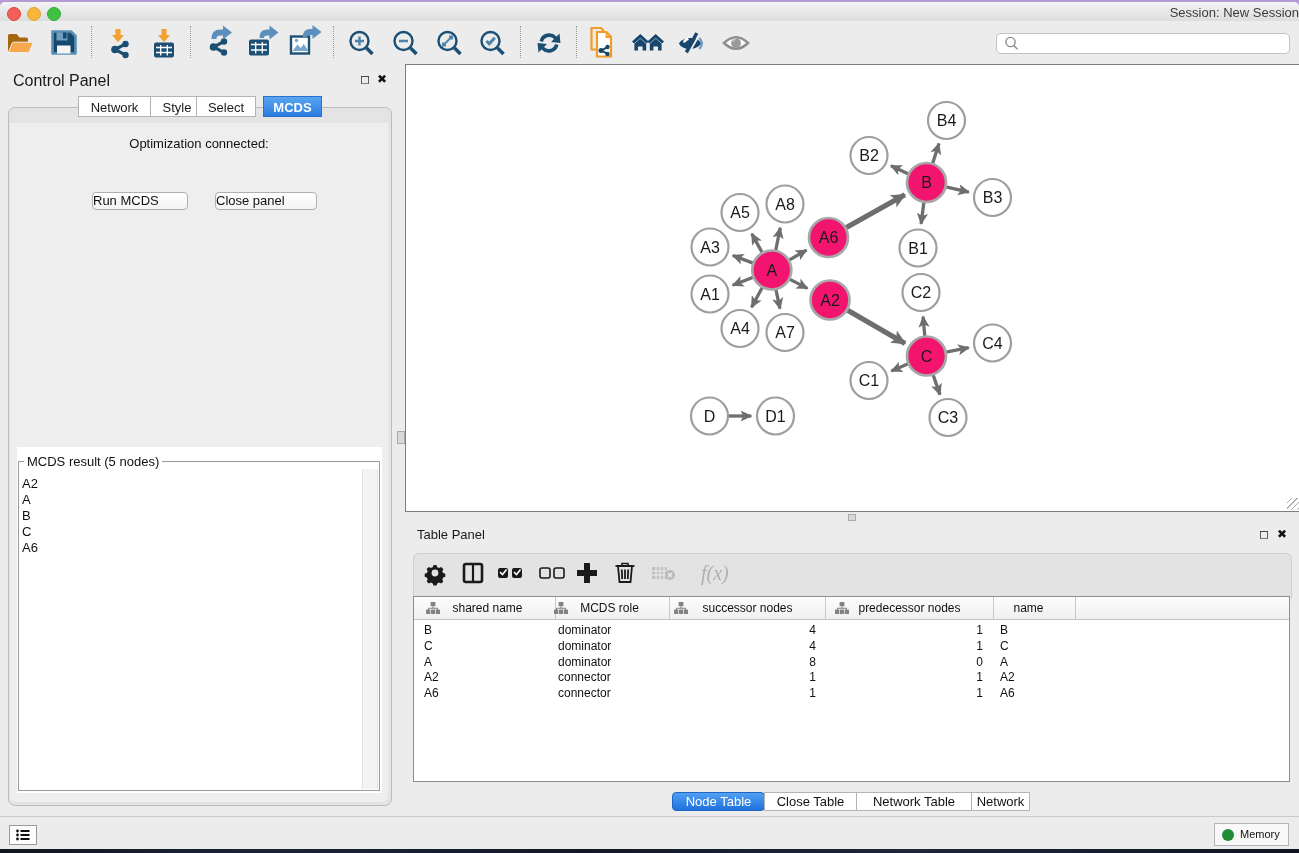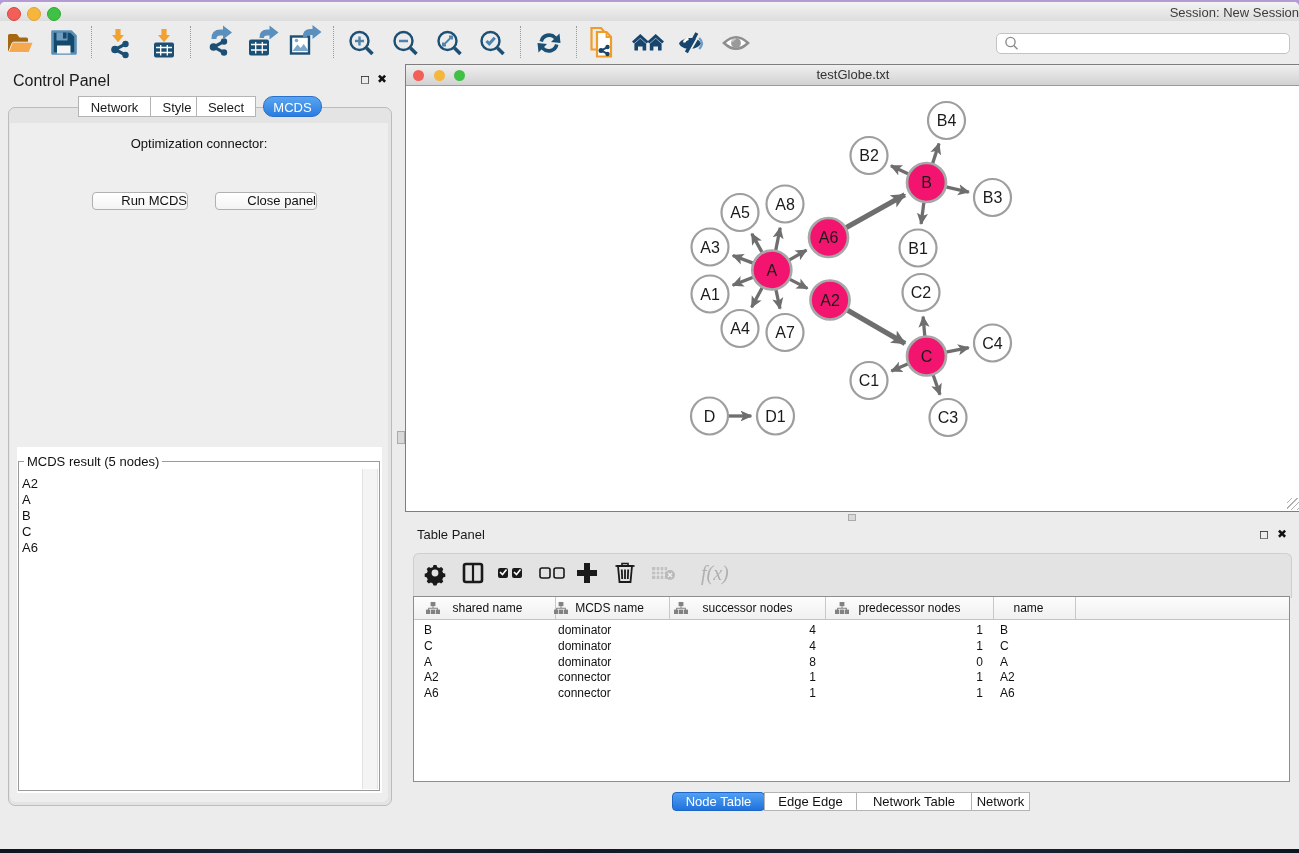--- a/index.html
+++ b/index.html
@@ -26,29 +26,29 @@
   border:1px solid #c3c3c3;border-radius:5px;}
 
 #cp-head{position:absolute;left:13px;top:70px;font-size:16px;color:#1a1a1a}
 .winbtn{position:absolute;font-size:12px;color:#111}
 #cp-outer{position:absolute;left:8px;top:105px;width:382px;height:697px;
   background:#e4e4e4;border:1px solid #bcbcbc;border-radius:7px;}
 #cp-inner{position:absolute;left:10px;top:121px;width:378px;height:679px;background:#eeeeee;border-radius:0 0 6px 6px}
 #cp-tabs{position:absolute;left:78px;top:94px;height:20px;}
 .tab{position:absolute;top:0;height:19px;background:#fff;border:1px solid #b4b4b4;
   font-size:13px;text-align:center;color:#1a1a1a;line-height:22px}
-.tabsel{background:linear-gradient(180deg,#5aa5f0,#2a7de1);color:#fff;border:1px solid #2a70cc;border-radius:10px;}
+.tabsel{background:linear-gradient(180deg,#5aa5f0,#2a7de1);color:#fff;border:1px solid #2a70cc;border-radius:0;font-weight:bold;}
 #opt-label{position:absolute;left:0;top:134px;width:398px;text-align:center;font-size:13px;color:#111}
 #combo{position:absolute;left:43px;top:157px;width:311px;height:17px;background:#fff;
   border:1px solid #aeaeae;border-radius:4px;font-size:13px;color:#111;line-height:17px;}
 #combo .txt{position:absolute;left:12px;top:0}
 #combo .step{position:absolute;right:-1px;top:-1px;width:19px;height:19px;overflow:hidden;border-radius:4px;
   background:linear-gradient(180deg,#59a3f2,#2071dd);border:1px solid #2a70cc;}
 .btn{position:absolute;height:16px;background:linear-gradient(180deg,#ffffff,#f3f3f3);border:1px solid #b0b0b0;border-radius:4px;
-  font-size:13px;color:#111;text-align:right;line-height:16px}
+  font-size:13px;color:#111;text-align:left;line-height:16px}
 #fieldset{position:absolute;left:17px;top:445px;width:365px;height:346px;background:#fff;}
 #fieldset .bord{position:absolute;left:1px;top:14px;right:2px;bottom:2px;border:1px solid #9b9b9b}
 #fieldset .legend{position:absolute;left:7px;top:7px;background:#fff;padding:0 3px;font-size:13px;color:#111}
 #fieldset .items{position:absolute;left:5px;top:29px;font-size:13px;color:#111;line-height:16px}
 #fieldset .sb{position:absolute;right:4px;top:22px;width:14px;bottom:4px;background:#f4f4f4;border-left:1px solid #e2e2e2;border-right:1px solid #e2e2e2}
 
 .knob{position:absolute;background:#d8d8d8;border:1px solid #aaa}
 
 #netwin{position:absolute;left:405px;top:62px;width:894px;height:446px;
   border:1px solid #7e7e7e;background:#fff;}
@@ -243,39 +243,33 @@
   <div class="winbtn" style="left:360px;top:70px">◻</div>
   <div class="winbtn" style="left:377px;top:70px">✖</div>
   <div id="cp-outer"></div>
   <div id="cp-inner"></div>
   <div id="cp-tabs">
     <div class="tab" style="left:0;width:71px">Network</div>
     <div class="tab" style="left:72px;width:52px">Style</div>
     <div class="tab" style="left:118px;width:58px">Select</div>
     <div class="tab tabsel" style="left:185px;width:57px;">MCDS</div>
   </div>
-  <div id="opt-label">Optimization connector:</div>
+  <div id="opt-label">Optimization connected:</div>
   <div class="btn" style="left:92px;top:190px;width:94px">Run MCDS</div>
   <div class="btn" style="left:215px;top:190px;width:100px">Close panel</div>
   <div id="fieldset">
     <div class="bord"></div>
     <div class="legend">MCDS result (5 nodes)</div>
     <div class="items">A2<br>A<br>B<br>C<br>A6</div>
     <div class="sb"></div>
   </div>
   <div class="knob" style="left:397px;top:429px;width:6px;height:11px"></div>
   <div class="knob" style="left:848px;top:512px;width:6px;height:5px"></div>
 
   <div id="netwin">
-    <div id="nettitle">
-      <div class="tl r"></div>
-        <div class="tl y"></div>
-        <div class="tl g"></div>
-      <div class="t">testGlobe.txt</div>
-    </div>
     <svg id="graph" width="892" height="425" viewBox="0 0 892 425">
       <defs>
         <marker id="ah" viewBox="0 0 10 10" refX="9" refY="5" markerWidth="3.6" markerHeight="3.6" orient="auto-start-reverse">
           <path d="M0,0.3 L10,5 L0,9.7 L2.4,5 z" fill="#6e6e6e"></path>
         </marker>
         <marker id="ahb" viewBox="0 0 10 10" refX="9" refY="5" markerWidth="2.9" markerHeight="2.9" orient="auto-start-reverse">
           <path d="M0,0.3 L10,5 L0,9.7 L2.4,5 z" fill="#6e6e6e"></path>
         </marker>
       </defs>
       <g stroke="#6e6e6e">
@@ -399,21 +393,21 @@
           </g>
         <circle cx="7" cy="2" r="5" fill="#8a8a8a"></circle>
           <path d="M5,-0 l4,4 M9,0 l-4,4" stroke="#fff" stroke-width="1.4"></path>
       </g>
       <text x="287" y="26" font-family="Liberation Serif, serif" font-style="italic" font-size="20" fill="#b0b0b0">f(x)</text>
     </svg>
   </div>
   <div id="tp-table">
     <div id="thead">
       <div class="hcol" style="left:0;width:135px;padding-left:6px">shared name</div>
-      <div class="hcol" style="left:136px;width:119px">MCDS name</div>
+      <div class="hcol" style="left:136px;width:119px">MCDS role</div>
       <div class="hcol" style="left:256px;width:155px">successor nodes</div>
       <div class="hcol" style="left:412px;width:167px">predecessor nodes</div>
       <div class="hcol" style="left:580px;width:81px;text-indent:-12px">name</div>
       <svg class="hicon" style="left:12px" width="14" height="13" viewBox="0 0 14 13">
           <g fill="#828282">
             <rect x="4.6" y="0" width="4.8" height="4.2"></rect>
             <rect x="0" y="7.6" width="4.2" height="4.4"></rect>
             <rect x="4.9" y="7.6" width="4.2" height="4.4"></rect>
             <rect x="9.8" y="7.6" width="4.2" height="4.4"></rect>
             <path d="M6.5,4.2 h1 v1.6 h4.4 v2.4 h-1 v-1.4 h-7.8 v1.4 h-1 v-2.4 h4.4 z"></path>
@@ -478,18 +472,36 @@
     <div class="trow" style="top:88px">
         <span class="cell" style="left:10px">A6</span>
         <span class="cell" style="left:144px">connector</span>
         <span class="cell num" style="left:300px;width:102px">1</span>
         <span class="cell num" style="left:460px;width:109px">1</span>
         <span class="cell" style="left:586px">A6</span>
       </div>
   </div>
   <div id="tp-tabs">
     <div class="btab btabsel" style="left:672px;width:91px">Node Table</div>
-    <div class="btab" style="left:764px;width:91px">Edge Edge</div>
+    <div class="btab" style="left:764px;width:91px">Close Table</div>
     <div class="btab" style="left:856px;width:114px">Network Table</div>
     <div class="btab" style="left:971px;width:57px">Network</div>
   </div>
 
+  <div id="statusbar">
+    <div id="listbtn">
+      <svg width="26" height="18" viewBox="0 0 26 18">
+        <g fill="#111">
+            <circle cx="7.5" cy="5" r="1.4"></circle>
+            <circle cx="7.5" cy="9" r="1.4"></circle>
+            <circle cx="7.5" cy="13" r="1.4"></circle>
+        <rect x="10.5" y="4" width="9" height="2"></rect>
+            <rect x="10.5" y="8" width="9" height="2"></rect>
+            <rect x="10.5" y="12" width="9" height="2"></rect>
+          </g>
+      </svg>
+    </div>
+    <div id="membtn">
+        <span class="dot"></span>
+        <span class="t">Memory</span>
+      </div>
+  </div>
 </div>
 
 </body></html>

